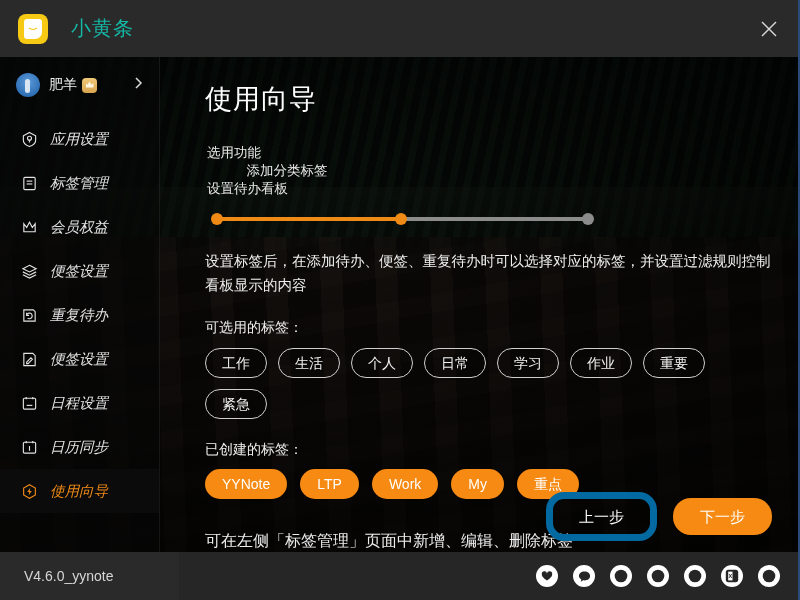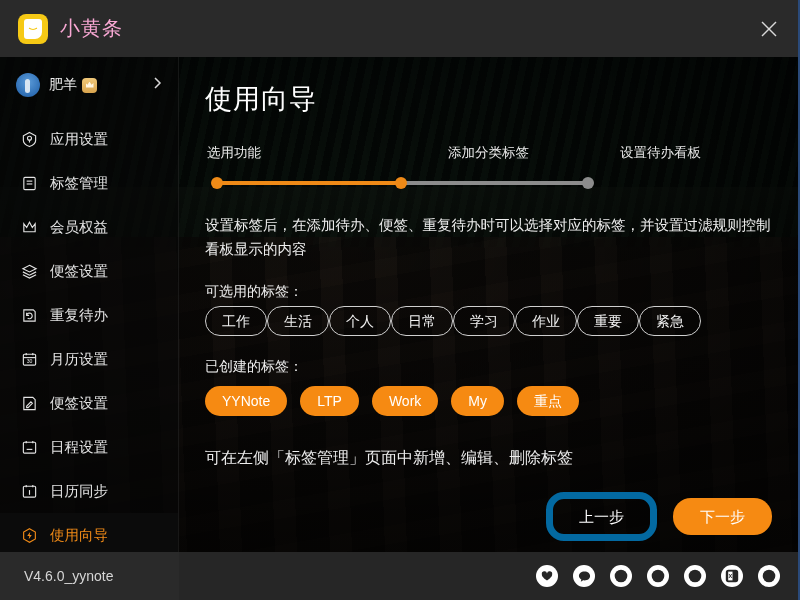--- a/index.html
+++ b/index.html
@@ -51,22 +51,22 @@
     position: absolute;
     left: 9px; top: 9px;
     width: 12px; height: 7px;
     border: 1.6px solid #f6c915;
     border-top: none;
     border-left-color: transparent;
     border-right-color: transparent;
     border-radius: 0 0 12px 12px;
   }
   .app-title {
-    margin-left: 12px;
-    color: #f9a8d4;
+    margin-left: 23px;
+    color: #14b8a6;
     font-size: 20px;
     letter-spacing: 1px;
   }
   .close-btn {
     position: absolute;
     right: 14px; top: 12px;
     width: 34px; height: 34px;
     display: flex; align-items: center; justify-content: center;
     color: #d8d8d8;
     cursor: pointer;
@@ -112,21 +112,21 @@
   .bg .vignette {
     position: absolute; inset: 0;
     background:
       radial-gradient(115% 85% at 42% 40%, rgba(0,0,0,0.30) 0%, rgba(0,0,0,0.72) 62%, rgba(0,0,0,0.88) 100%);
   }
 
   
   .sidebar {
     position: absolute;
     top: 57px; left: 0;
-    width: 179px;
+    width: 160px;
     height: 495px;
     z-index: 10;
     background: rgba(8,8,8,0.55);
     border-right: 1px solid rgba(255,255,255,0.07);
   }
   .user-row {
     display: flex;
     align-items: center;
     height: 56px;
     padding: 0 14px 0 16px;
@@ -175,20 +175,21 @@
   }
   .nav { margin-top: 4px; }
   .nav-item {
     display: flex;
     align-items: center;
     height: 44px;
     padding-left: 20px;
     color: #e4e4e4;
     font-size: 14.5px;
     cursor: pointer;
+    font-style: italic;
   }
   .nav-item .ico {
     width: 19px; height: 19px;
     flex: none;
     margin-right: 11px;
     color: #e4e4e4;
     display: flex; align-items: center; justify-content: center;
   }
   .nav-item .ico svg { display: block; }
   .nav-item.active {
@@ -228,20 +229,21 @@
   }
 
   
   .steps { position: relative; width: 100%; }
   .step-labels {
     display: flex;
     justify-content: space-between;
     color: #e9e9e9;
     font-size: 13.5px;
     padding: 0 2px;
+    flex-direction: column;
   }
   .step-labels span:nth-child(1) { width: 150px; text-align: left; }
   .step-labels span:nth-child(2) { width: 160px; text-align: center; }
   .step-labels span:nth-child(3) { width: 150px; text-align: left; }
   .step-track {
     position: relative;
     margin-top: 15px;
     height: 12px;
   }
   .seg {
@@ -271,21 +273,22 @@
   }
 
   .section-label {
     margin-top: 22px;
     color: #efefef;
     font-size: 14px;
   }
 
   .chip-row {
     display: flex;
-    margin-top: 5px;
+    gap: 11px;
+    margin-top: 11px;
     flex-wrap: wrap;
   }
   .chip {
     border: 1px solid #cfcfcf;
     border-radius: 16px;
     color: #f2f2f2;
     font-size: 14px;
     padding: 6px 16px;
     background: transparent;
     cursor: pointer;
@@ -447,32 +450,20 @@
         <span class="ico">
           <svg width="17" height="17" viewBox="0 0 18 18" fill="none" stroke="currentColor" stroke-width="1.2">
             <path d="M3 3 H13 L15 5 V15 H3 Z"></path>
             <path d="M6 8.5 A3 3 0 1 1 7 11.8"></path>
               <polyline points="6,6.2 6,8.8 8.6,8.8"></polyline>
           </svg>
         </span>
         <span>重复待办</span>
       </div>
 
-      <div class="nav-item">
-        <span class="ico">
-          <svg width="17" height="17" viewBox="0 0 18 18" fill="none" stroke="currentColor" stroke-width="1.2">
-            <rect x="2.5" y="3.5" width="13" height="11.5" rx="1.2"></rect>
-            <line x1="2.5" y1="7" x2="15.5" y2="7"></line>
-            <line x1="5.5" y1="2" x2="5.5" y2="4.6"></line>
-              <line x1="12.5" y1="2" x2="12.5" y2="4.6"></line>
-            <text x="9" y="13" font-size="5.4" fill="currentColor" stroke="none" text-anchor="middle" font-family="Liberation Sans, sans-serif">30</text>
-          </svg>
-        </span>
-        <span>月历设置</span>
-      </div>
 
       <div class="nav-item">
         <span class="ico">
           <svg width="17" height="17" viewBox="0 0 18 18" fill="none" stroke="currentColor" stroke-width="1.2">
             <path d="M3 2.5 H12.5 L15 5 V15.5 H3 Z"></path>
             <path d="M6 11.8 L10.5 7.3 L12 8.8 L7.5 13.3 H6 Z"></path>
           </svg>
         </span>
         <span>便签设置</span>
       </div>

